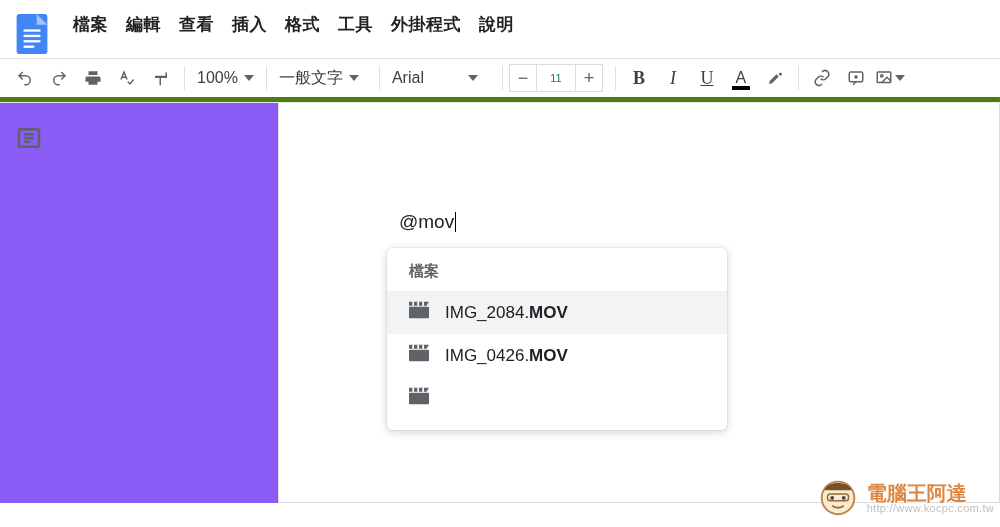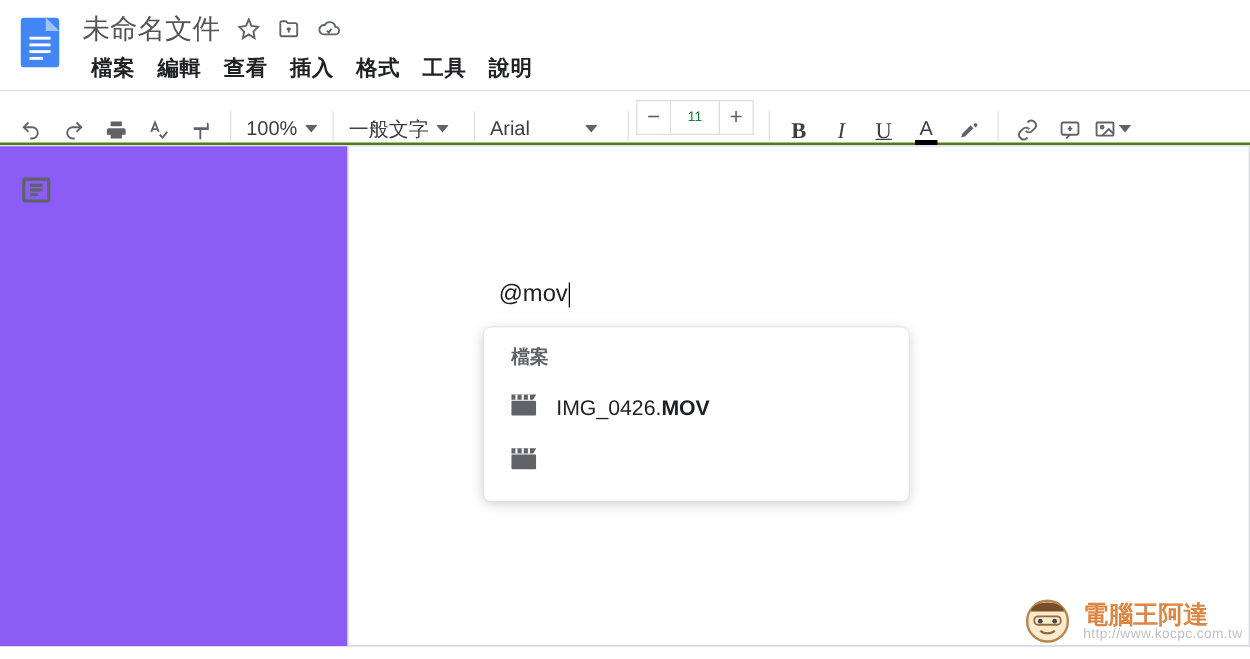--- a/index.html
+++ b/index.html
@@ -56,23 +56,24 @@
     text-decoration: underline;
     text-decoration-color: #bdbdbd;
     text-underline-offset: 3px;
     cursor: pointer;
   }
   
   
   .toolbar {
     height: 44px;
     border-top: 1px solid #e0e0e0;
-    border-bottom: 2px solid #4d7c0f;
-    display: flex;
-    padding: 16px 8px;
+    border-bottom: 5px solid #4d7c0f;
+    display: flex;
+    align-items: center;
+    padding: 0 8px;
     gap: 0;
     margin-top: 4px;
   }
   .tb-btn {
     min-width: 30px;
     height: 30px;
     display: inline-flex;
     align-items: center;
     justify-content: center;
     color: #5f6368;
@@ -223,48 +224,28 @@
     <svg viewBox="0 0 40 52">
         <rect x="0" y="0" width="40" height="52" rx="4" fill="#4285F4"></rect>
         <path d="M26 0 L40 14 L26 14 Z" fill="#a1c2fa"></path>
         <rect x="9" y="20" width="22" height="3" fill="#fff"></rect>
         <rect x="9" y="27" width="22" height="3" fill="#fff"></rect>
         <rect x="9" y="34" width="22" height="3" fill="#fff"></rect>
         <rect x="9" y="41" width="14" height="3" fill="#fff"></rect>
       </svg>
   </div>
   <div class="title-block">
-    <div class="title-row">
-      <span class="doc-title">未命名文件</span>
-      <span class="title-icon">
-        <svg viewBox="0 0 24 24" fill="none" stroke="currentColor" stroke-width="2">
-            <path d="M12 2l2.9 6.9L22 10l-5 4.9 1.2 7.1L12 18l-6.2 4 1.2-7.1L2 10l7.1-1.1z"></path>
-          </svg>
-      </span>
-      <span class="title-icon">
-        <svg viewBox="0 0 24 24" fill="none" stroke="currentColor" stroke-width="2">
-            <path d="M3 6a2 2 0 0 1 2-2h4l2 2h8a2 2 0 0 1 2 2v1"></path>
-            <path d="M3 6v12a2 2 0 0 0 2 2h14a2 2 0 0 0 2-2V9"></path>
-            <path d="M12 11v5m0-5l-2 2m2-2l2 2"></path>
-          </svg>
-      </span>
-      <span class="title-icon">
-        <svg viewBox="0 0 24 24" fill="none" stroke="currentColor" stroke-width="2">
-            <path d="M7 18a5 5 0 1 1 .8-9.94A6 6 0 0 1 19 10a4 4 0 0 1 0 8H7z"></path>
-            <path d="M10 14l2 2 3-4"></path>
-          </svg>
-      </span>
-    </div>
     <div class="menu-row">
       <span class="menu-item">檔案</span>
       <span class="menu-item">編輯</span>
       <span class="menu-item">查看</span>
       <span class="menu-item">插入</span>
       <span class="menu-item">格式</span>
       <span class="menu-item">工具</span>
+      <span class="menu-item">外掛程式</span>
       <span class="menu-item">說明</span>
     </div>
   </div>
 </div>
 
 <div class="toolbar">
   <span class="tb-btn">
       <svg viewBox="0 0 24 24" fill="none" stroke="currentColor" stroke-width="2">
         <path d="M9 14L4 9l5-5"></path>
         <path d="M4 9h9a6 6 0 0 1 0 12h-2"></path>
@@ -377,20 +358,30 @@
   </div>
 
   <div class="page">
     <div class="typed">
       <span>@mov</span><span class="cursor"></span>
     </div>
 
     <div class="dropdown">
       <div class="dd-header">檔案</div>
 
+      <div class="dd-item selected">
+        <span class="clap"><svg viewBox="0 0 24 20" fill="#5f6368">
+              <rect x="0" y="6" width="24" height="14" rx="1"></rect>
+              <path d="M0 0h24l-3 5H0z"></path>
+              <rect x="4" y="0" width="2" height="5" fill="#fff"></rect>
+              <rect x="10" y="0" width="2" height="5" fill="#fff"></rect>
+              <rect x="16" y="0" width="2" height="5" fill="#fff"></rect>
+            </svg></span>
+        <span><span>IMG_2084.</span><b>MOV</b></span>
+      </div>
       <div class="dd-item">
         <span class="clap"><svg viewBox="0 0 24 20" fill="#5f6368">
               <rect x="0" y="6" width="24" height="14" rx="1"></rect>
               <path d="M0 0h24l-3 5H0z"></path>
               <rect x="4" y="0" width="2" height="5" fill="#fff"></rect>
               <rect x="10" y="0" width="2" height="5" fill="#fff"></rect>
               <rect x="16" y="0" width="2" height="5" fill="#fff"></rect>
             </svg></span>
         <span><span>IMG_0426.</span><b>MOV</b></span>
       </div>

